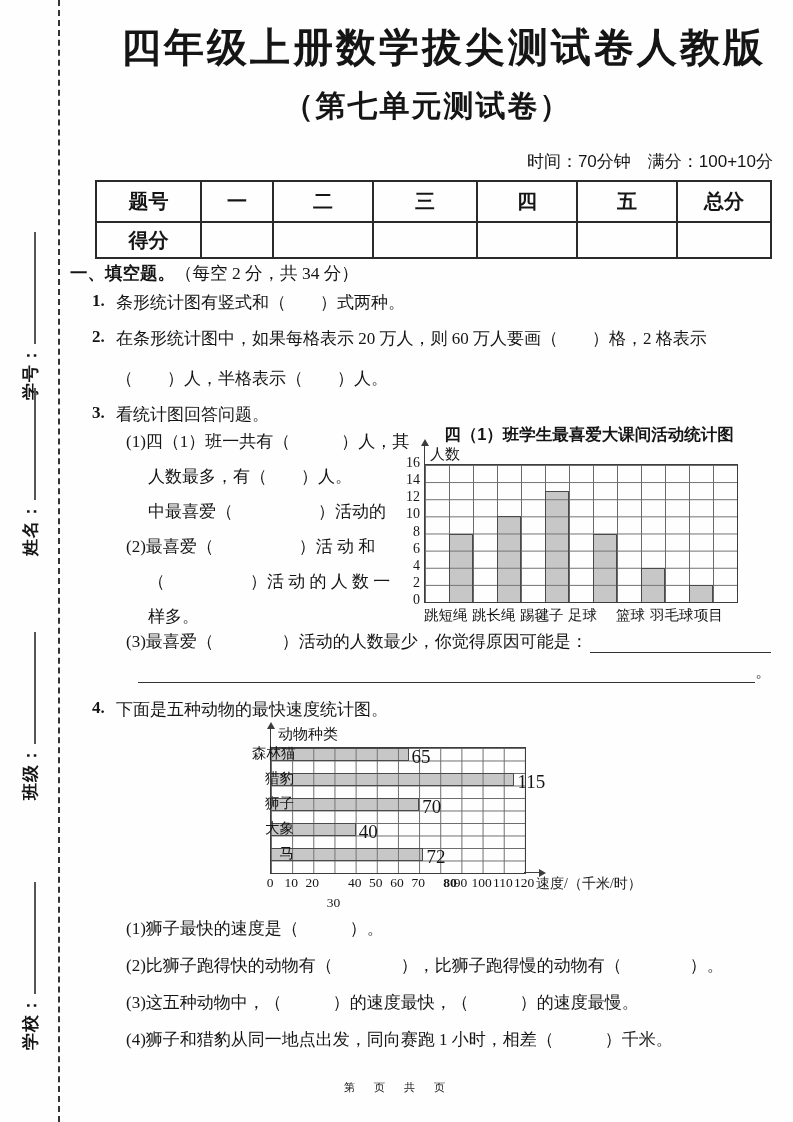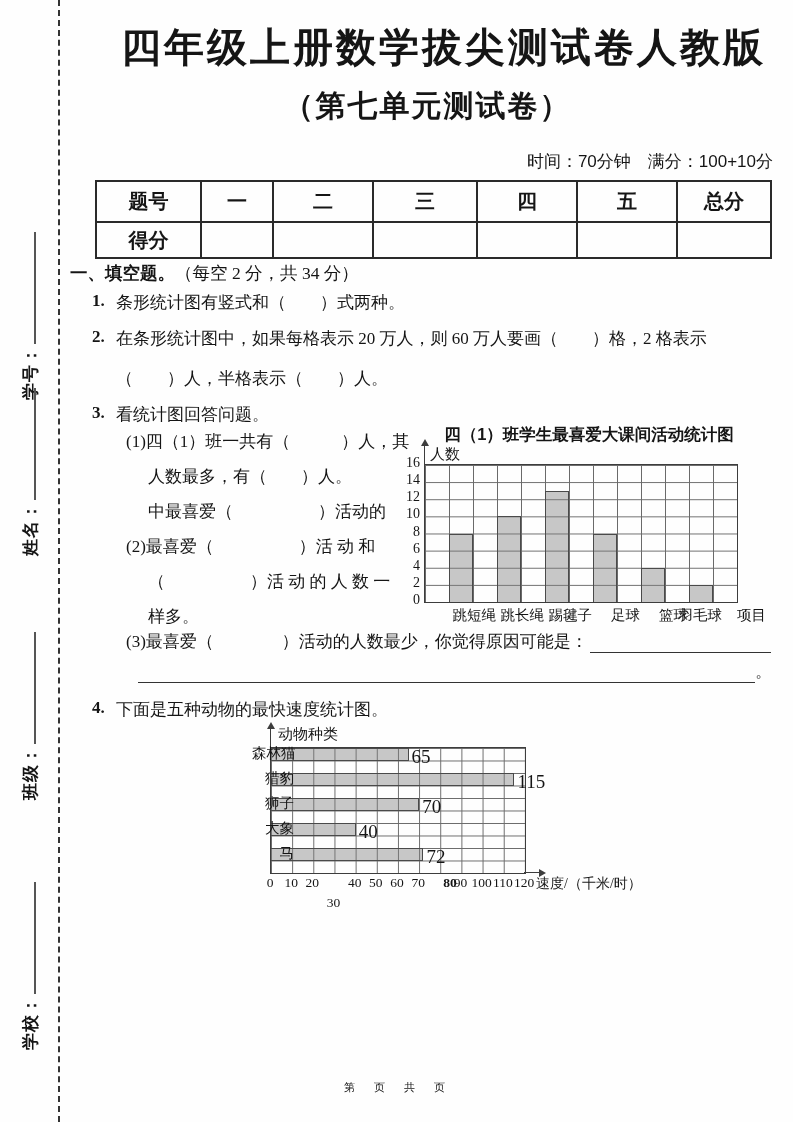--- a/index.html
+++ b/index.html
@@ -59,21 +59,21 @@
            font-weight:bold;font-size:16.5px;height:24px;}
   .c1-body{position:relative;height:176px;}
   .c1-ylabel{position:absolute;left:32px;top:-3px;font-size:15px;}
   .c1-plot{position:absolute;left:26px;top:16px;width:312px;height:137px;
            border:1px solid #3d3d3d;box-sizing:content-box;
            background-image:linear-gradient(to right,#6a6a6a 1px,transparent 1px),
                             linear-gradient(to bottom,#6a6a6a 1px,transparent 1px);}
   .bar-v{position:absolute;bottom:0;background:rgba(125,125,125,0.42);
          border:1px solid #4a4a4a;border-bottom:none;box-sizing:border-box;}
   .ytick{position:absolute;left:0;width:22px;text-align:right;font-size:14px;}
-  .cat{position:absolute;top:158px;width:72px;text-align:right;
+  .cat{position:absolute;top:158px;width:72px;text-align:left;
        font-size:14.5px;white-space:nowrap;}
   .c1-yext{position:absolute;left:26px;top:-2px;width:1px;height:18px;background:#3d3d3d;}
   .c1-yarrow{position:absolute;left:22.5px;top:-9px;width:0;height:0;
              border-left:4px solid transparent;border-right:4px solid transparent;
              border-bottom:7px solid #3d3d3d;}
 
   
   .chart2{position:absolute;left:226px;top:727px;width:460px;height:175px;}
   .c2-ylabel{position:absolute;left:52px;top:-2px;font-size:15px;}
   .c2-plot{position:absolute;left:44px;top:20px;width:254px;height:125px;
@@ -247,15 +247,21 @@
         <span class="xtick" style="left: 222.5px;">90</span>
         <span class="xtick" style="left: 243.667px;">100</span>
         <span class="xtick" style="left: 264.833px;">110</span>
         <span class="xtick" style="left: 286px;">120</span>
       </div>
     <div class="c2-xext"></div>
     <div class="c2-xarrow"></div>
     <div class="c2-xlabel">速度/（千米/时）</div>
   </div>
 
+  <div class="q4subs">
+    <div>(1)狮子最快的速度是（　　　）。</div>
+    <div>(2)比狮子跑得快的动物有（　　　　），比狮子跑得慢的动物有（　　　　）。</div>
+    <div>(3)这五种动物中，（　　　）的速度最快，（　　　）的速度最慢。</div>
+    <div>(4)狮子和猎豹从同一地点出发，同向赛跑 1 小时，相差（　　　）千米。</div>
+  </div>
 
   <div class="footer">第　页　共　页</div>
 </div>
 
 </body></html>

